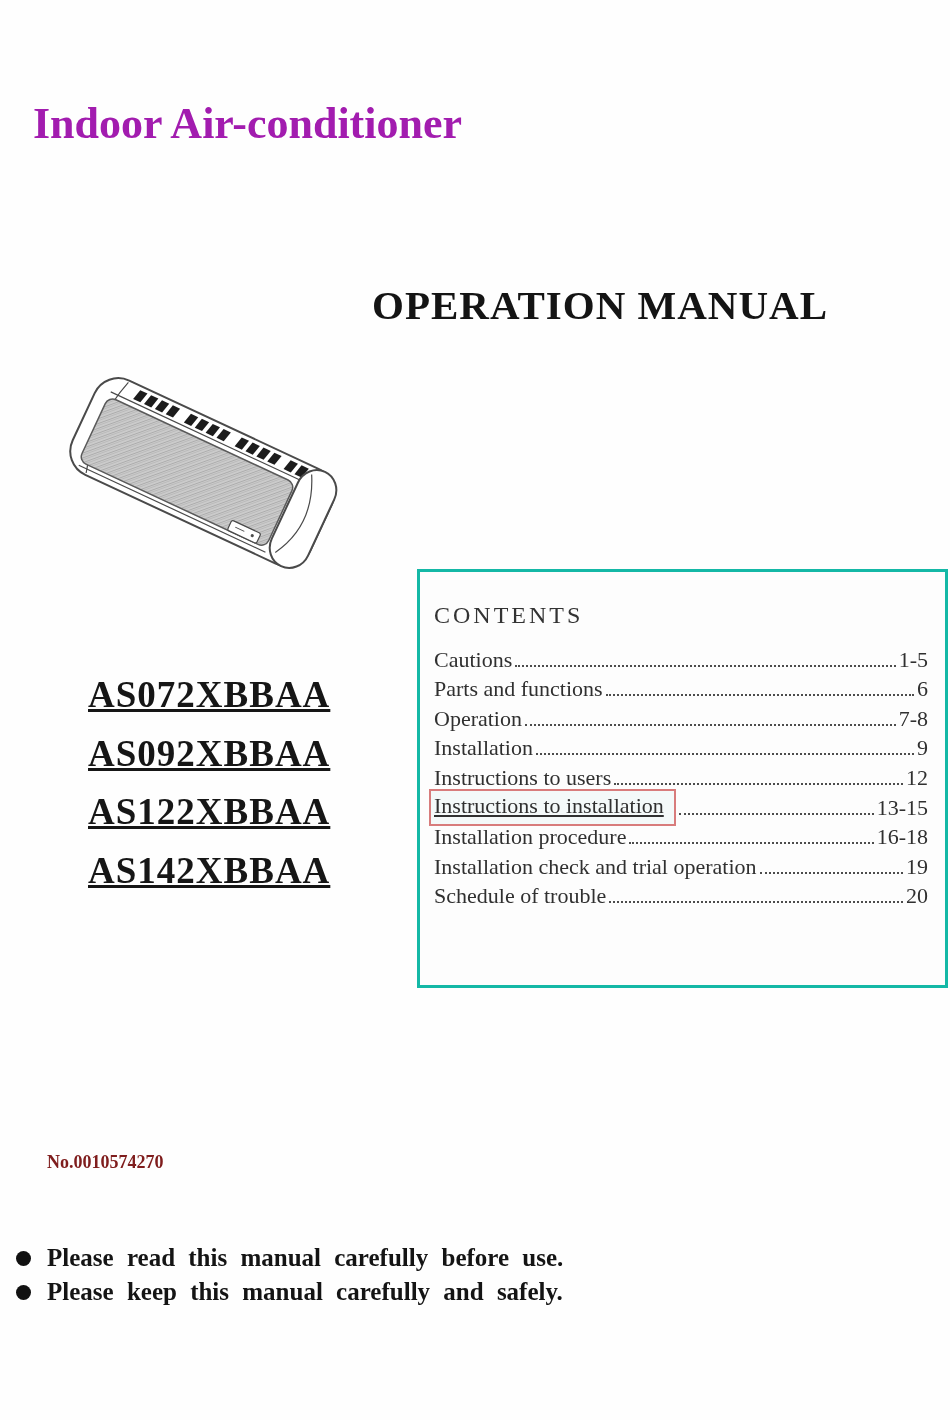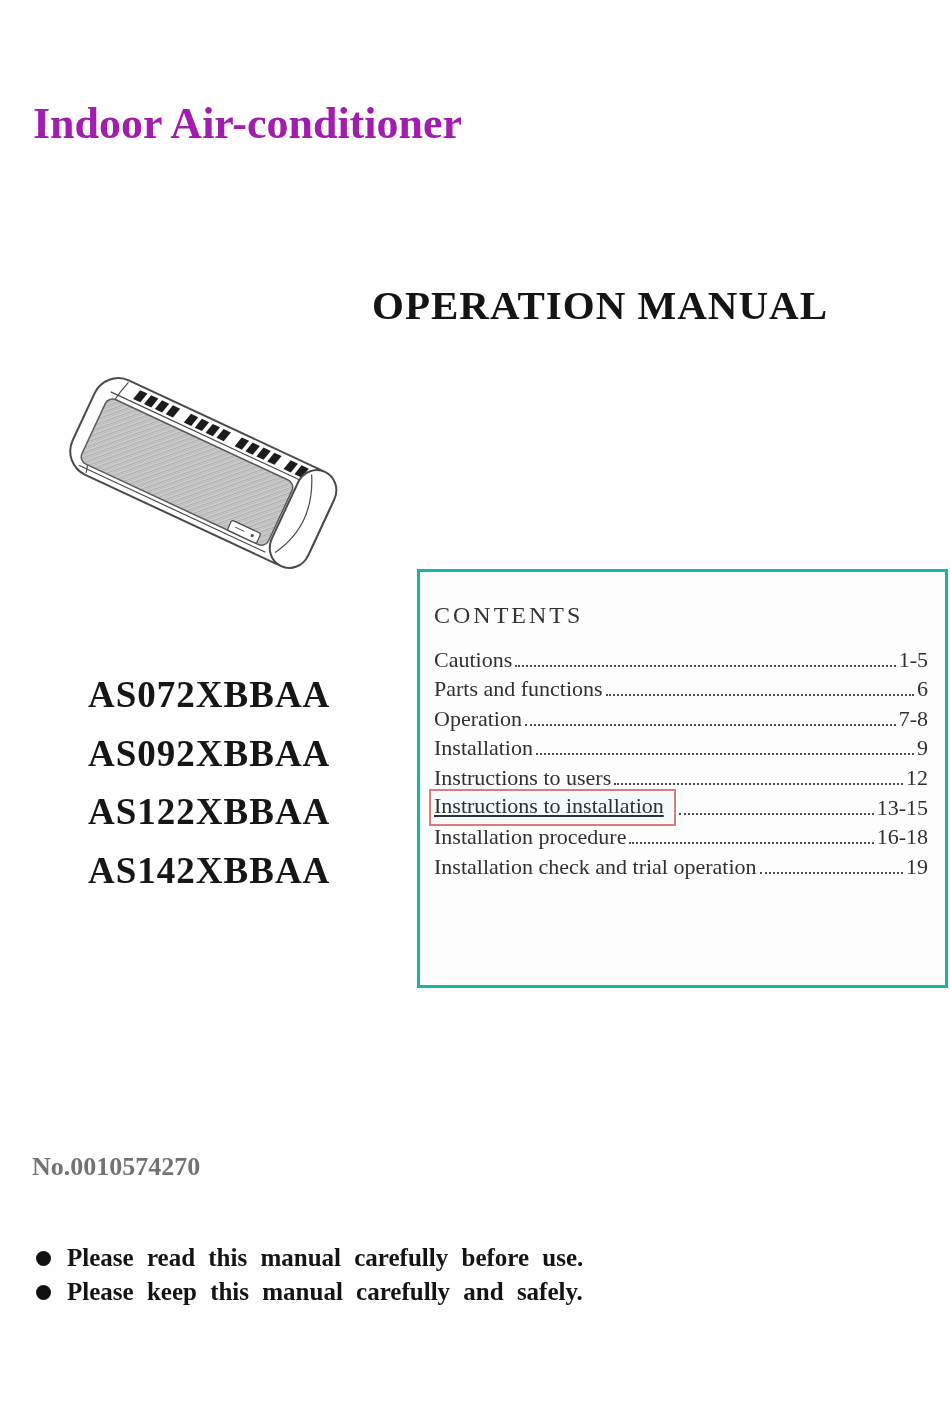--- a/index.html
+++ b/index.html
@@ -43,20 +43,21 @@
     position: absolute;
     left: 88px;
     top: 666px;
   }
   .model-number {
     font-size: 37px;
     font-weight: bold;
     line-height: 58.5px;
     color: #161616;
     letter-spacing: 1px;
+    text-decoration: underline;
   }
   .contents-box {
     position: absolute;
     left: 392px;
     top: 569px;
     width: 531px;
     height: 419px;
     border: 3px solid #14b8a6;
     background: #fdfdfd;
     padding: 30px 17px 0 14px;
@@ -88,29 +89,29 @@
   .red-box {
     display: inline-block;
     border: 2px solid #d87c7c;
     background: rgba(236, 246, 246, 0.55);
     padding: 2px 10px 5px 3px;
     margin: 0 0 -5px -5px;
     text-decoration: underline;
   }
   .doc-number {
     position: absolute;
-    left: 32px;
+    left: 47px;
     top: 1152px;
-    font-size: 26px;
-    font-weight: bold;
-    color: #737373;
+    font-size: 18px;
+    font-weight: bold;
+    color: #7f1d1d;
   }
   .notes {
     position: absolute;
-    left: 36px;
+    left: 16px;
     top: 1241px;
   }
   .note {
     display: flex;
     align-items: center;
     height: 34px;
     font-size: 25px;
     font-weight: bold;
     word-spacing: 7px;
     color: #141414;
@@ -230,20 +231,25 @@
       </div>
       <div class="toc-row">
         <span class="toc-label">Installation procedure</span>
         <span class="leader"></span>
         <span class="toc-pages">16-18</span>
       </div>
       <div class="toc-row">
         <span class="toc-label">Installation check and trial operation</span>
         <span class="leader"></span>
         <span class="toc-pages">19</span>
+      </div>
+      <div class="toc-row">
+        <span class="toc-label">Schedule of trouble</span>
+        <span class="leader"></span>
+        <span class="toc-pages">20</span>
       </div>
     </div>
   </div>
 
   <div class="doc-number">No.0010574270</div>
 
   <div class="notes">
     <div class="note">
       <span class="bullet"></span>
       <span>Please read this manual carefully before use.</span>

